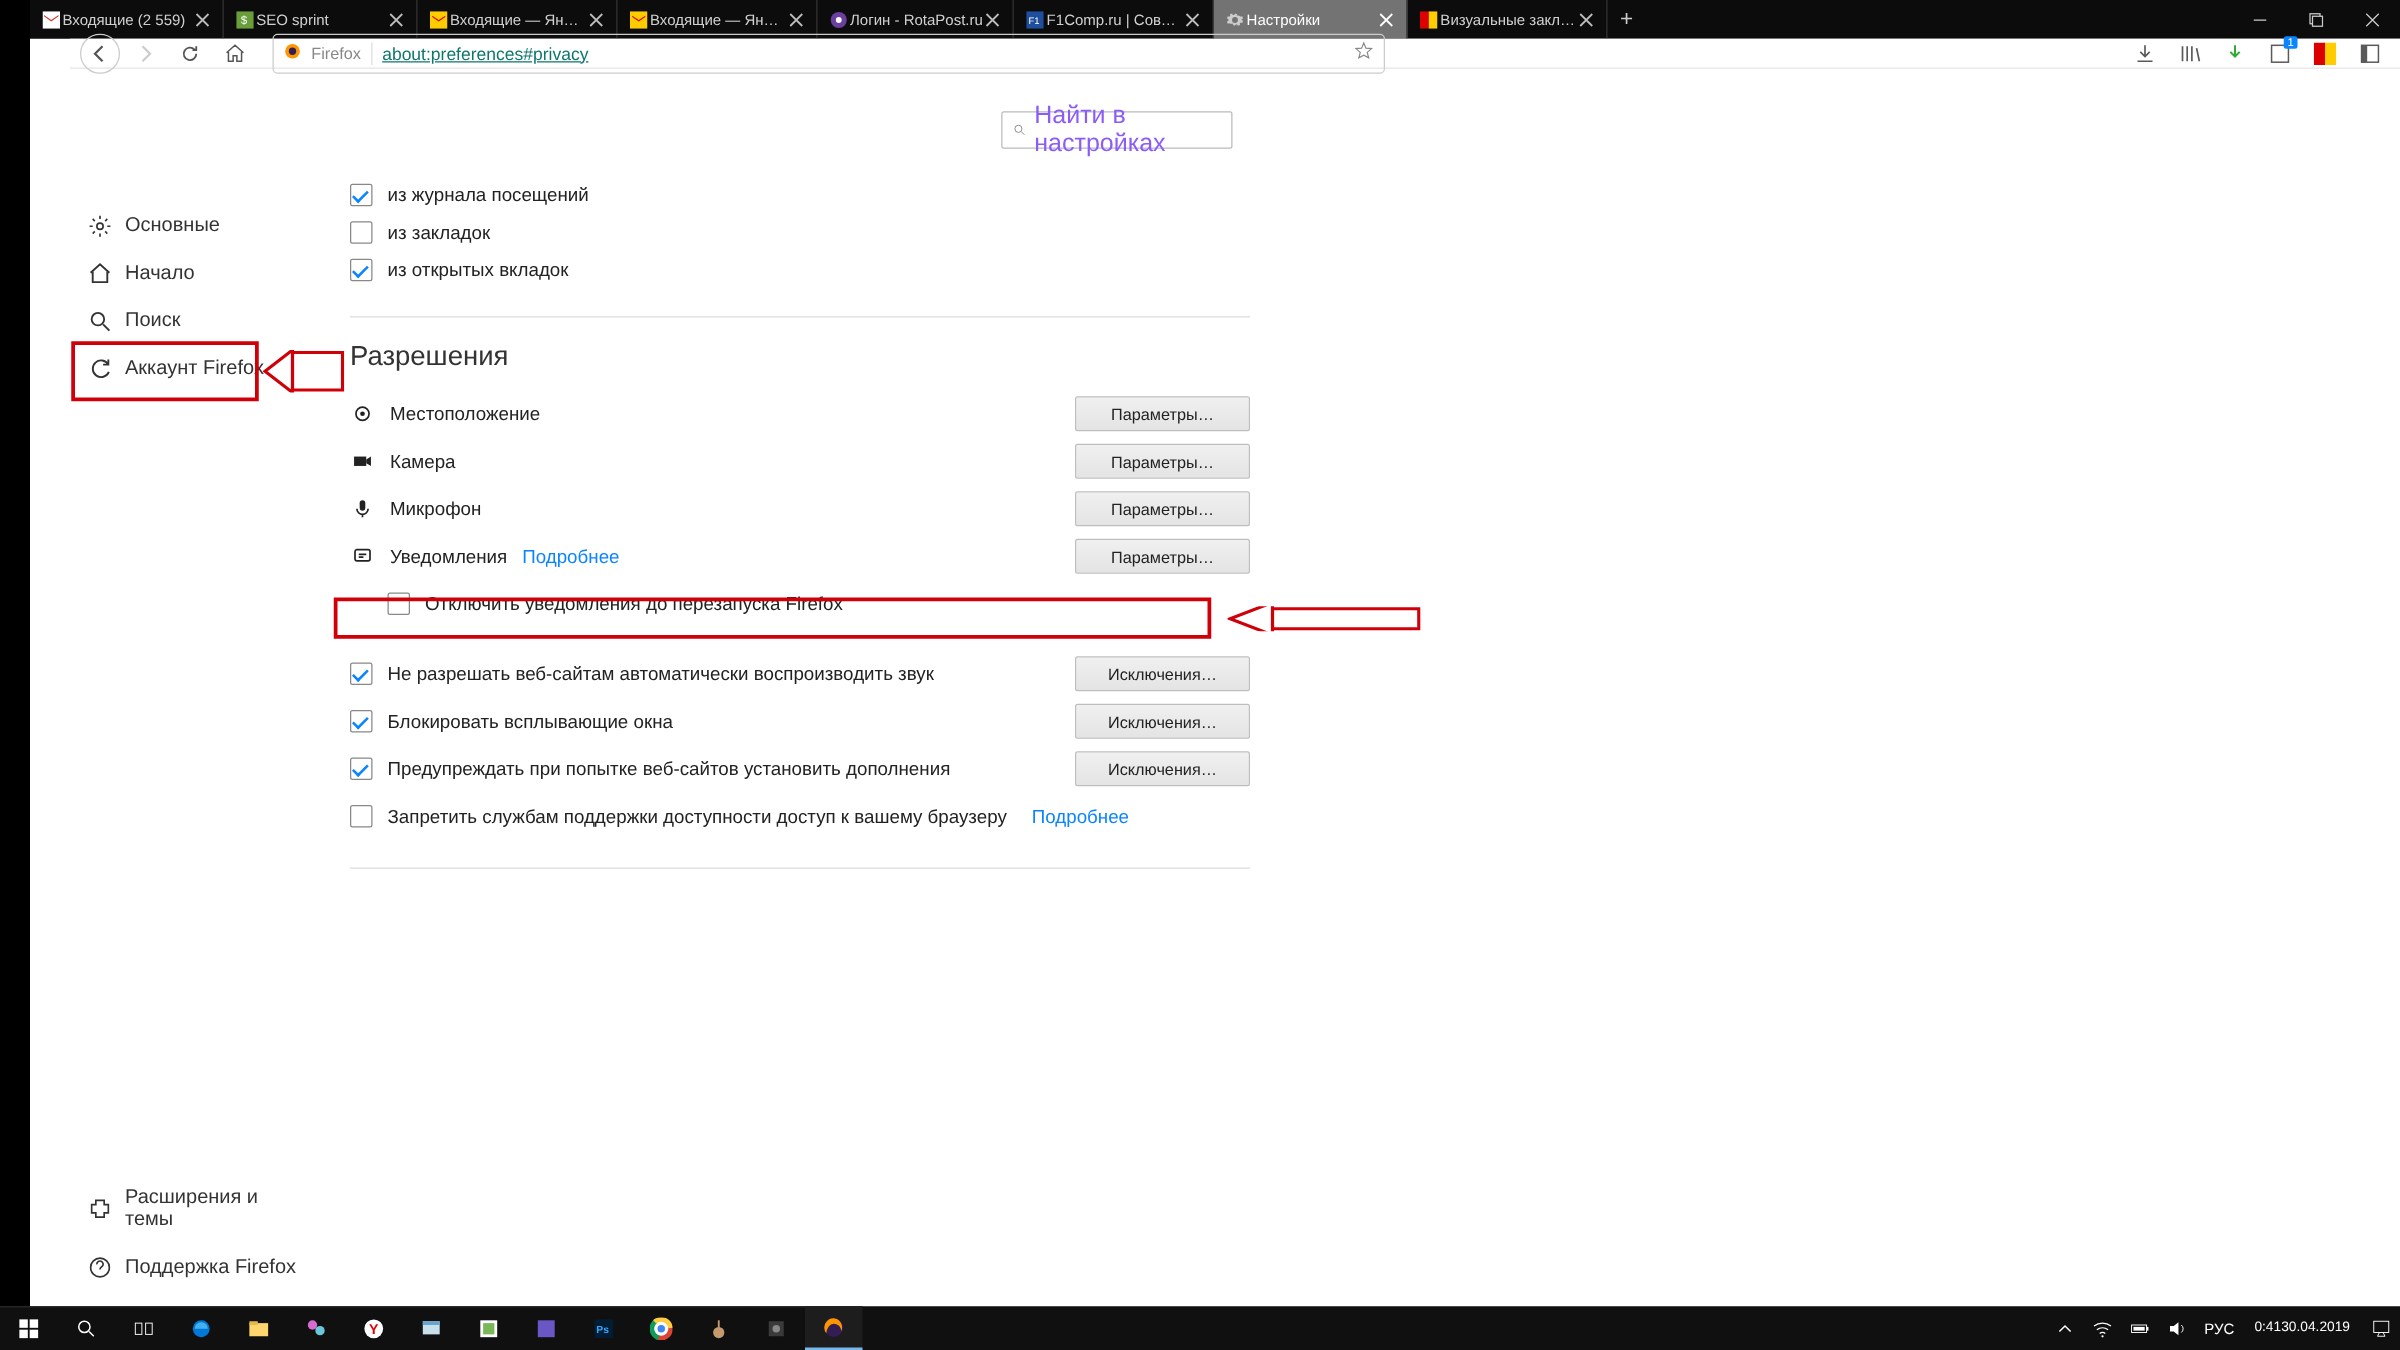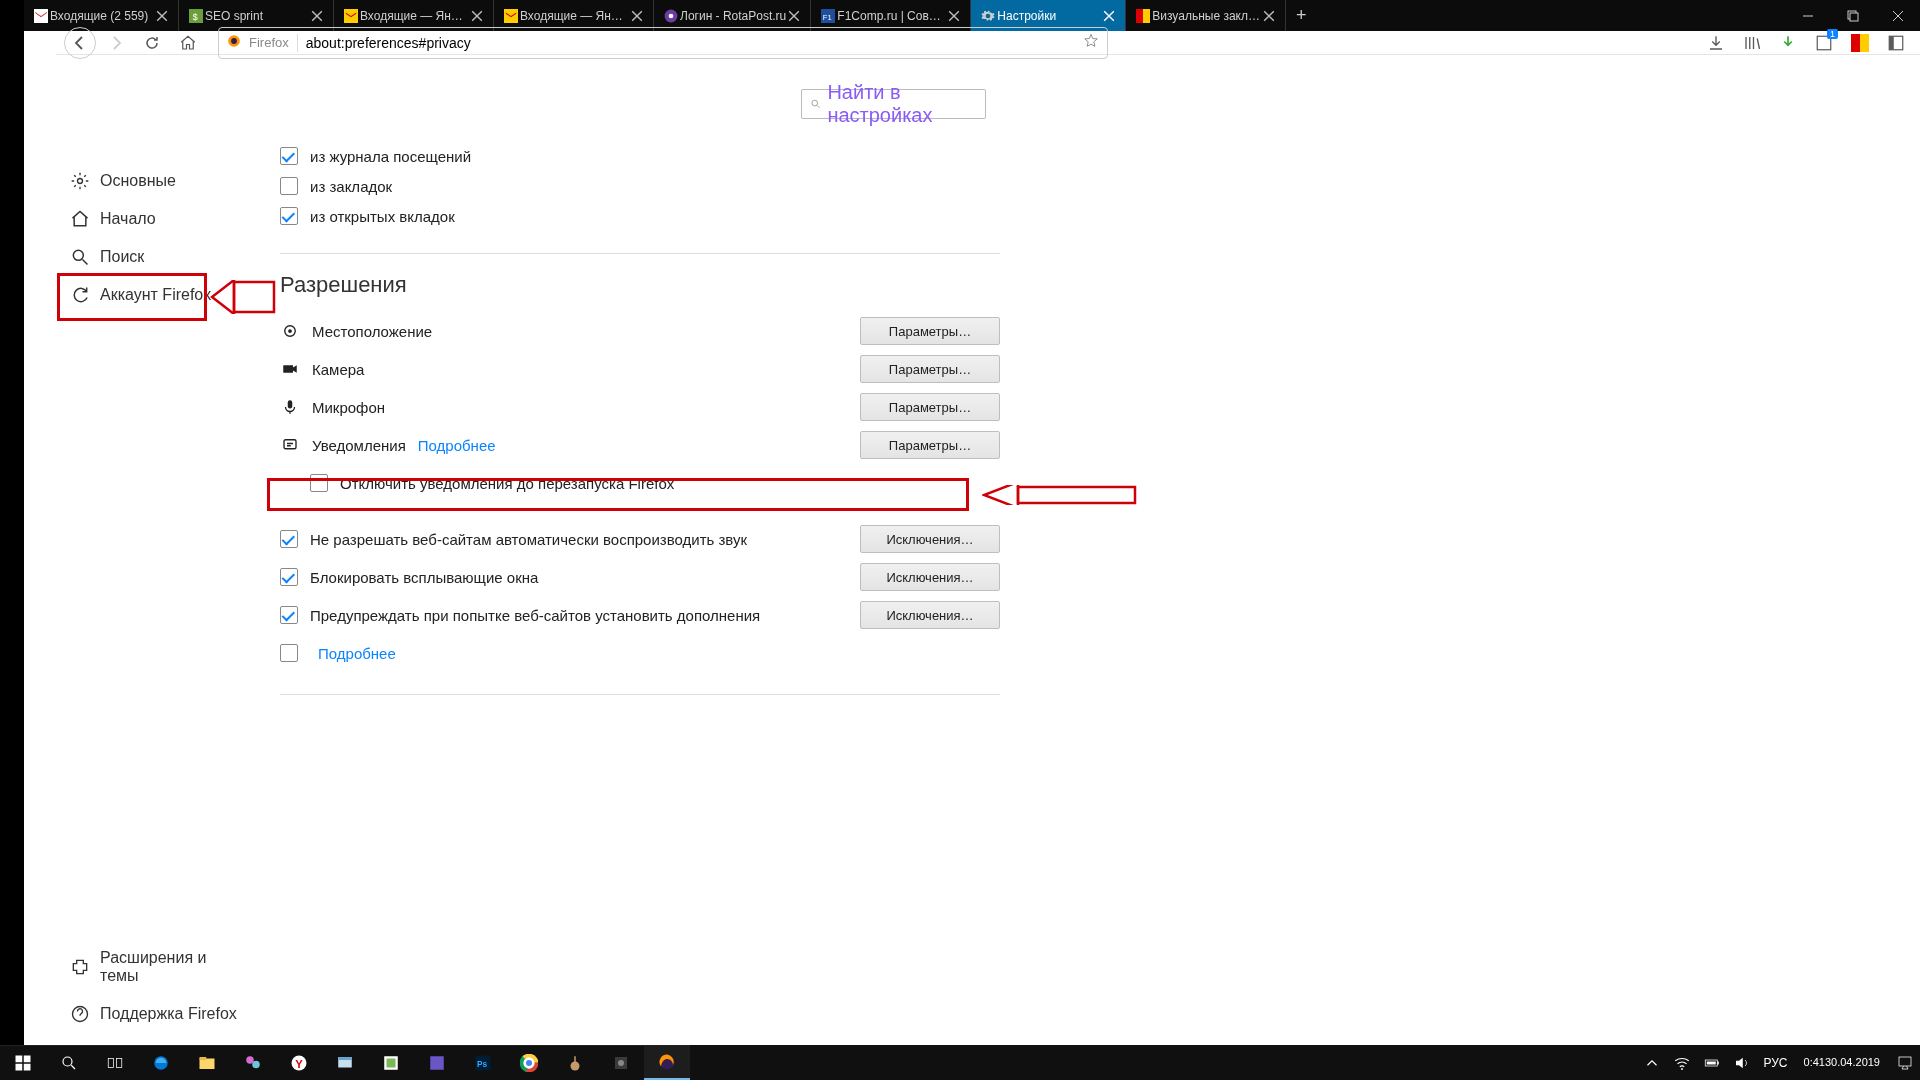--- a/index.html
+++ b/index.html
@@ -1,41 +1,41 @@
 <!DOCTYPE html>
 <html><head>
 <meta charset="utf-8">
 <style>
 * { margin: 0; padding: 0; box-sizing: border-box; font-family: "Segoe UI", Arial, sans-serif; }
 body { background: #fff; width: 1920px; height: 1080px; overflow: hidden; position: relative; }
 
 
 .tabstrip { position: absolute; left: 24px; top: 0; right: 0; height: 31px; background: #0c0c0d; display: flex; align-items: stretch; }
 .tab { display: flex; align-items: center; gap: 2px; padding: 0 10px; min-width: 155px; max-width: 160px; border-right: 1px solid #333; color: #d0d0d0; font-size: 12px; cursor: pointer; }
-.tab.active { background: #0369a1; color: #fff; }
+.tab.active { background: #737373; color: #fff; }
 .tab .favicon { width: 14px; height: 14px; flex-shrink: 0; }
 .tab .title { flex: 1; white-space: nowrap; overflow: hidden; text-overflow: ellipsis; }
 .tab .close { width: 12px; height: 12px; color: #bbb; flex-shrink: 0; }
 .newtab { width: 30px; display: flex; align-items: center; justify-content: center; color: #ccc; font-size: 18px; cursor: pointer; }
 .winctrl { margin-left: auto; display: flex; }
 .winctrl div { width: 45px; display: flex; align-items: center; justify-content: center; color: #ccc; }
 
 
 .leftedge { position: absolute; left: 0; top: 0; width: 24px; bottom: 35px; background: #000; }
 
 
 .toolbar { position: absolute; left: 24px; right: 0; top: 31px; height: 24px; background: #fff; display: flex; align-items: center; padding: 0 8px; gap: 4px; border-bottom: 1px solid #e5e5e5; margin-left: 32px; }
 .navbtn { width: 32px; height: 32px; display: flex; align-items: center; justify-content: center; color: #555; cursor: pointer; border-radius: 4px; }
 .navbtn.back { border: 1px solid #ccc; border-radius: 50%; }
 .navbtn.fwd { color: #bbb; }
 .urlbar { flex: 0 0 890px; height: 32px; margin-left: 10px; border: 1px solid #ccc; border-radius: 4px; display: flex; align-items: center; padding: 0 8px; gap: 8px; font-size: 14px; color: #555; }
 .urlbar .identity svg { width: 14px; height: 14px; }
 .urlbar .brand { color: #888; font-size: 13px; }
 .urlbar .sep { width: 1px; height: 18px; background: #ddd; }
-.urlbar .url { color: #000000; }
+.urlbar .url { color: #0f766e; text-decoration: underline; }
 .urlbar .star { margin-left: auto; color: #888; }
 .toolspacer { flex: 1; }
 .toolicon { width: 32px; height: 32px; display: flex; align-items: center; justify-content: center; color: #5a5a5a; cursor: pointer; }
 .badge1 { position: relative; }
 .badge1::after { content: "1"; position: absolute; top: 2px; right: 2px; background: #0a84ff; color: #fff; font-size: 9px; padding: 0 3px; border-radius: 2px; }
 
 
 .content { position: absolute; left: 24px; right: 0; top: 71px; bottom: 35px; background: #fff; }
 .search-pref { position: absolute; left: 777px; top: 18px; width: 185px; height: 30px; border: 1px solid #bbb; border-radius: 2px; display: flex; align-items: center; padding: 0 8px; gap: 6px; color: #8b5cf6; font-size: 20px; }
 
@@ -379,20 +379,21 @@
       <span>Блокировать всплывающие окна</span>
       <button class="perm-btn">Исключения…</button>
     </div>
     <div class="perm-row">
       <span class="chk checked"></span>
       <span>Предупреждать при попытке веб-сайтов установить дополнения</span>
       <button class="perm-btn">Исключения…</button>
     </div>
     <div class="perm-row">
       <span class="chk"></span>
+      <span>Запретить службам поддержки доступности доступ к вашему браузеру</span>
       <span class="link" style="margin-left:8px;">Подробнее</span>
     </div>
 
     <hr class="sec">
   </div>
 
   <div class="red-box-side" style="left:33px; top:202px; width:150px; height:48px;"></div>
   <svg class="arrow" style="left:186px; top:209px;" width="66" height="34">
       <path d="M64 2v30H24V2z" fill="none" stroke="#d00008" stroke-width="2.5"></path>
       <path d="M24 0L2 17l22 17z" fill="none" stroke="#d00008" stroke-width="2.5"></path>

